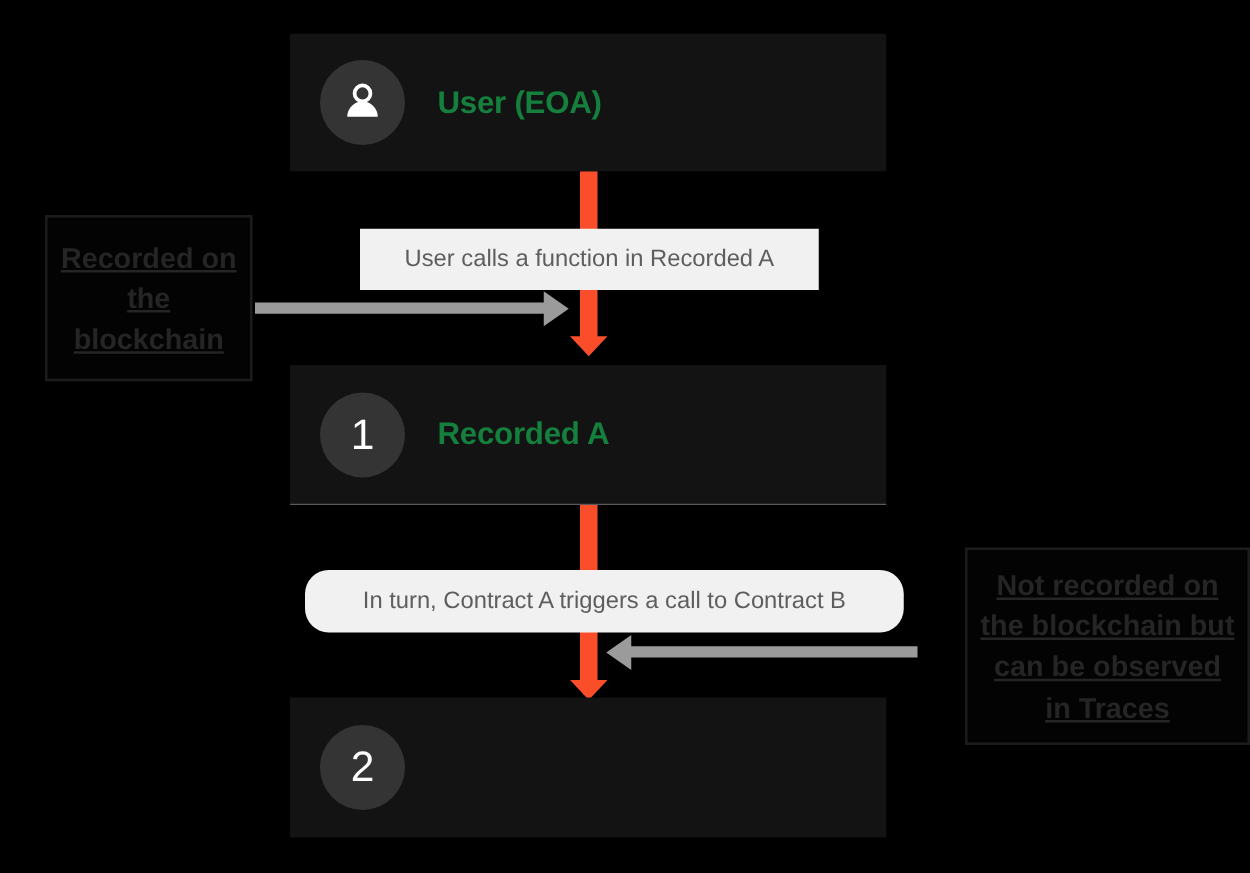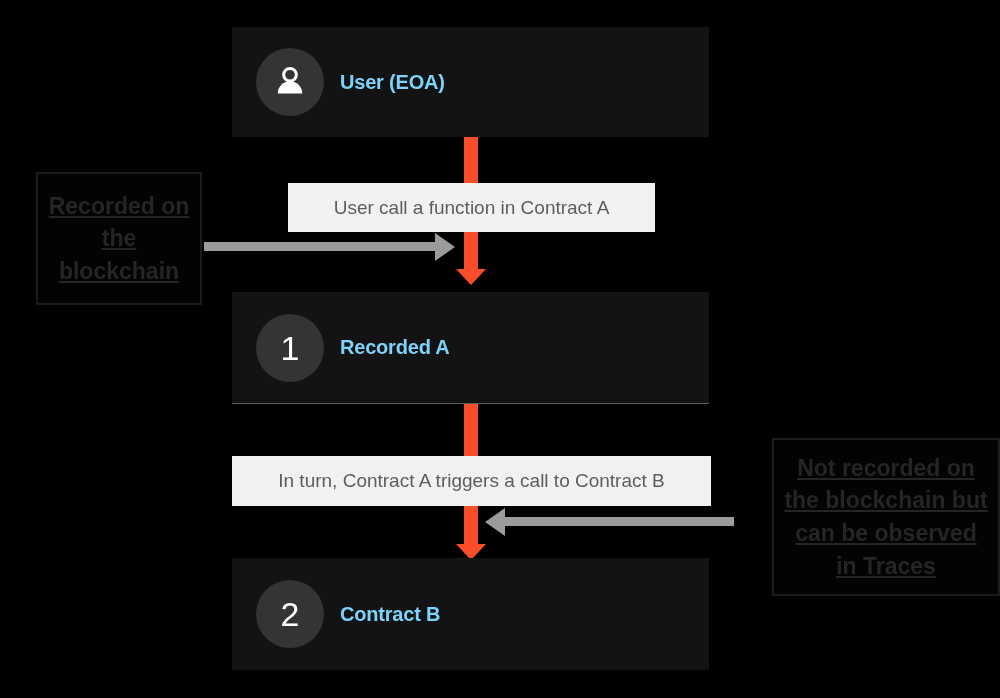--- a/index.html
+++ b/index.html
@@ -44,44 +44,44 @@
     align-items: center;
     justify-content: center;
     flex: 0 0 auto;
     color: #ffffff;
     font-size: 34px;
     font-weight: 400;
     line-height: 1;
   }
   .node-badge svg { display: block; }
   .node-title {
-    margin-left: 16px;
-    color: #7dd3fc;
-    font-size: 20px;
+    margin-left: 26px;
+    color: #15803d;
+    font-size: 25px;
     font-weight: 700;
     letter-spacing: -0.2px;
     white-space: nowrap;
   }
 
   
   .chip {
     position: absolute;
     background: #f1f1f1;
     display: flex;
     align-items: center;
     justify-content: center;
     color: #5e5e5e;
     font-size: 19px;
     font-weight: 400;
     white-space: nowrap;
     z-index: 4;
     box-sizing: border-box;
   }
   #chip-1 { left: 288px; top: 183px; width: 367px; height: 49px; }
-  #chip-2 { left: 232px; top: 456px; width: 479px; height: 50px; }
+  #chip-2 { left: 244px; top: 456px; width: 479px; height: 50px; border-radius: 19px; }
 
   
   .note {
     position: absolute;
     background: #030303;
     border: 2px solid #1c1c1c;
     display: flex;
     align-items: center;
     justify-content: center;
     text-align: center;
@@ -173,22 +173,21 @@
     <div class="node-title">User (EOA)</div>
   </div>
 
   <div class="node" id="node-a">
     <div class="node-badge">1</div>
     <div class="node-title">Recorded A</div>
   </div>
 
   <div class="node" id="node-b">
     <div class="node-badge">2</div>
-    <div class="node-title">Contract B</div>
   </div>
 
-  <div class="chip" id="chip-1">User call a function in Contract A</div>
+  <div class="chip" id="chip-1">User calls a function in Recorded A</div>
   <div class="chip" id="chip-2">In turn, Contract A triggers a call to Contract B</div>
 
   <div class="note" id="note-left">Recorded on the blockchain</div>
   <div class="note" id="note-right">Not recorded on the blockchain but can be observed in Traces</div>
 
 </div>
 
 </body></html>

